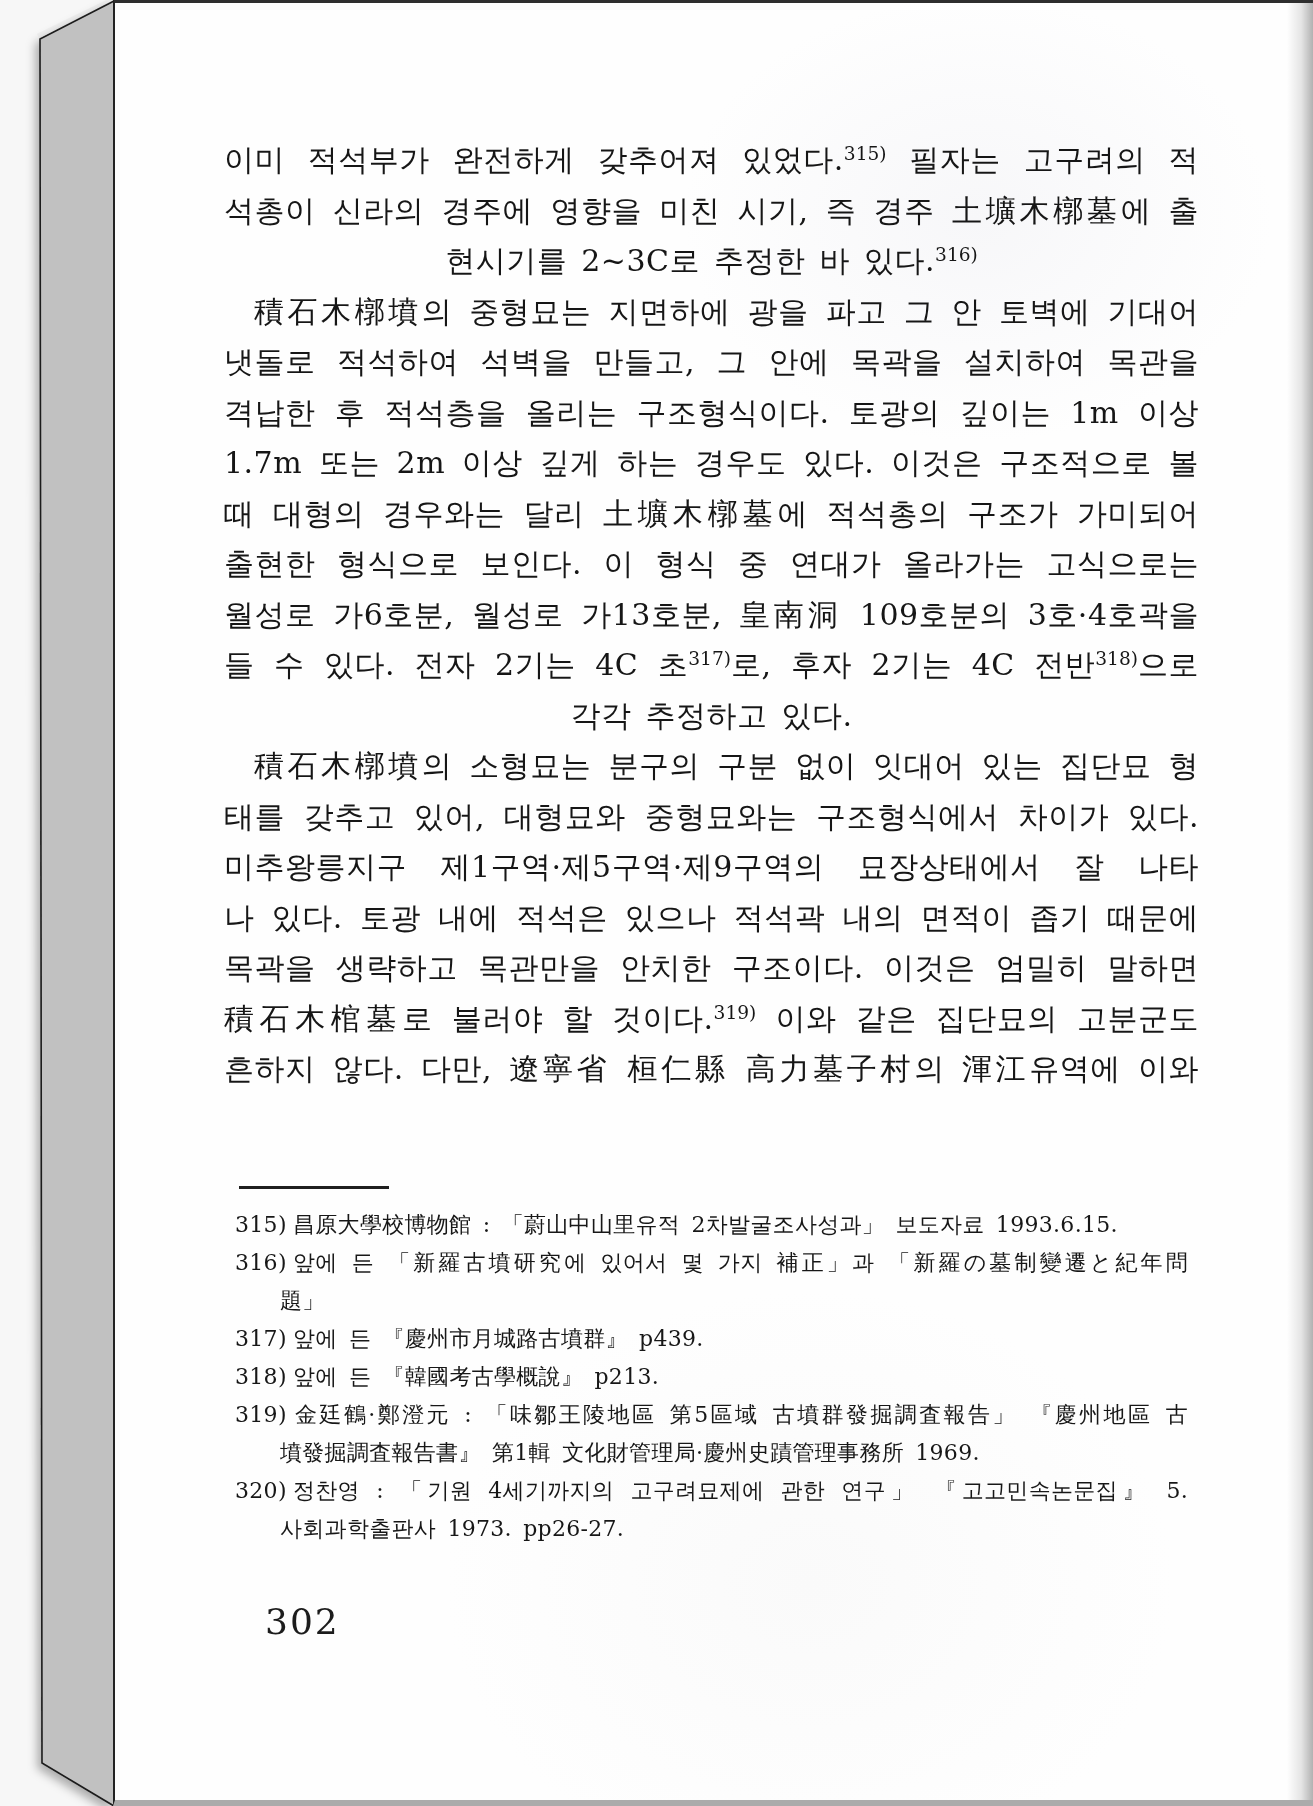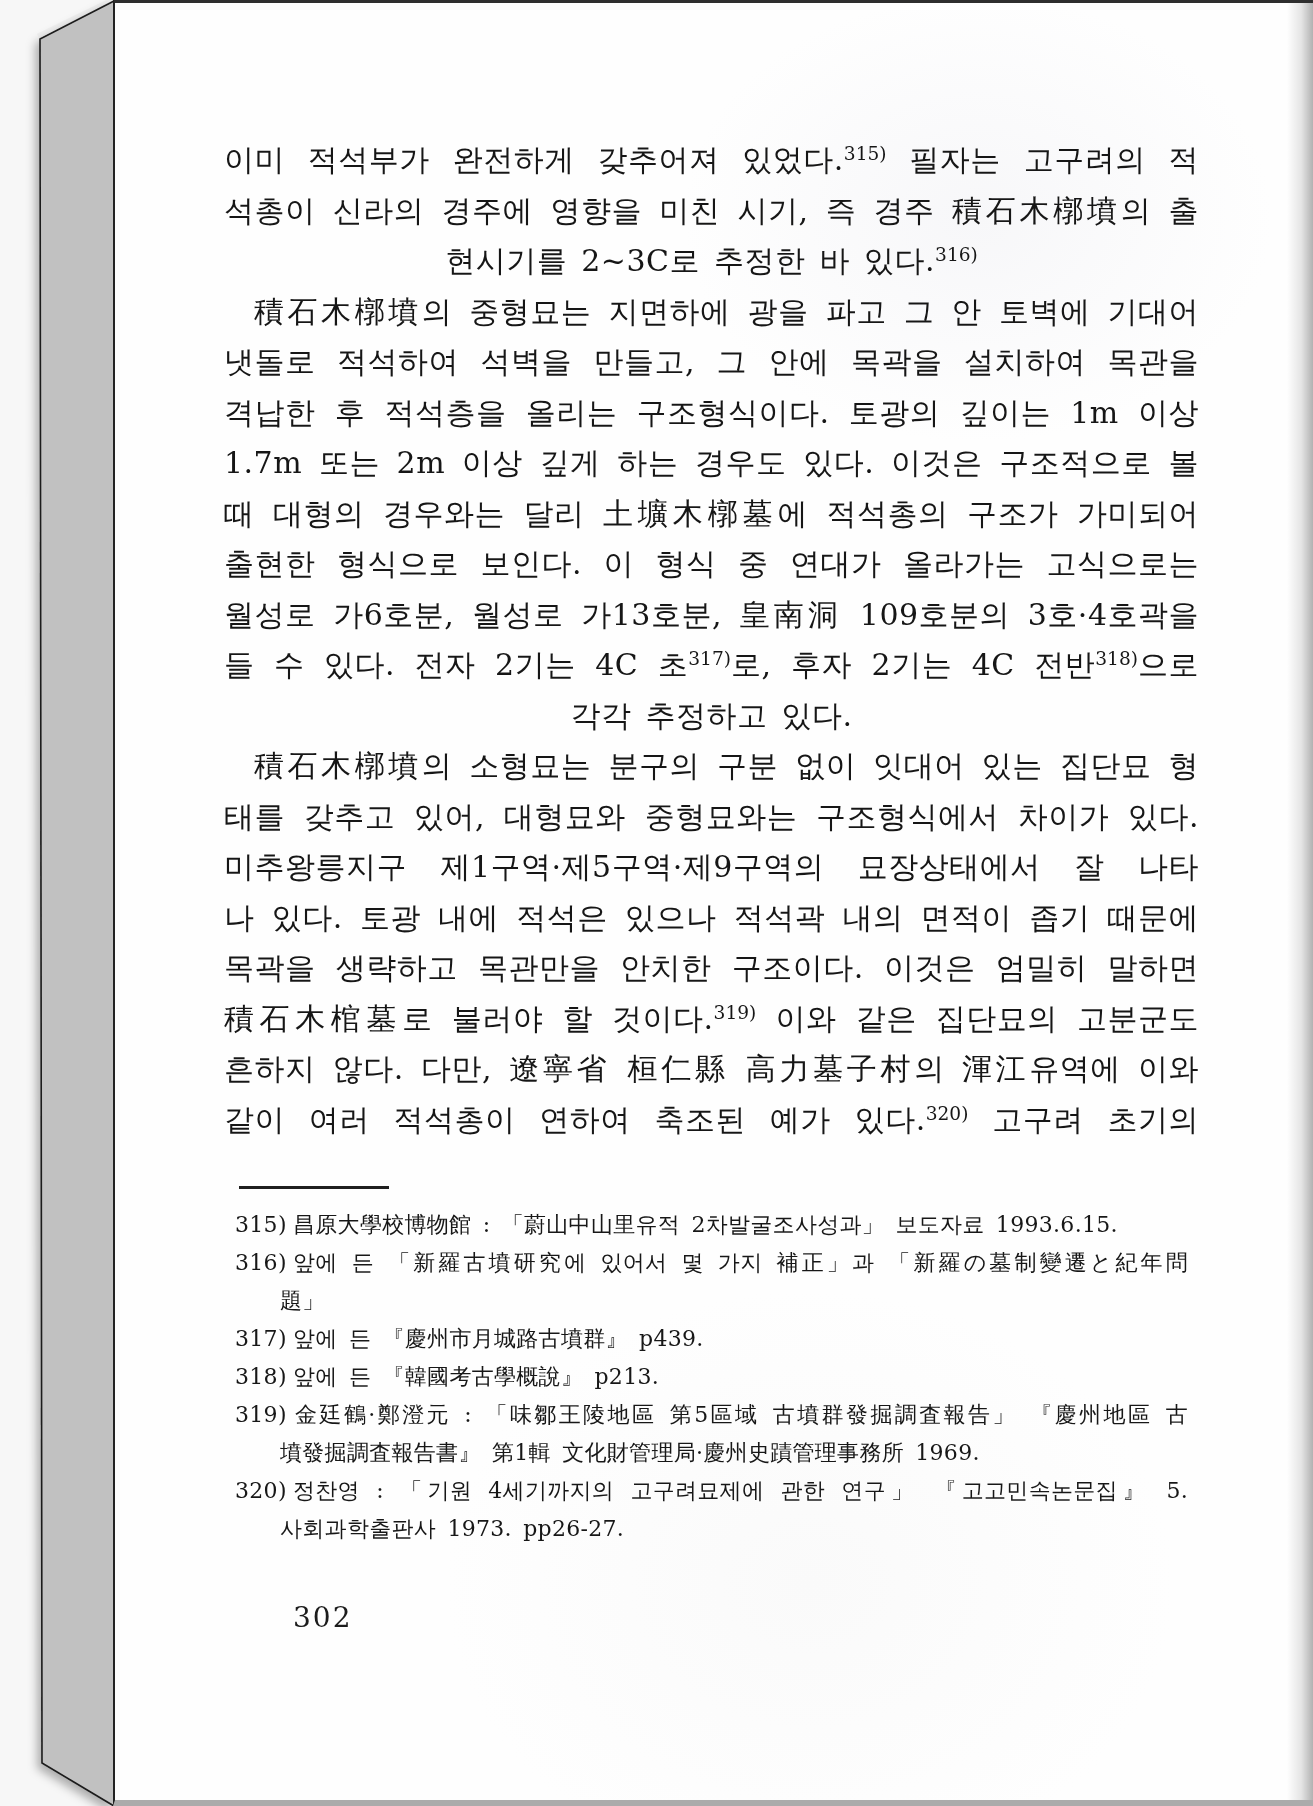--- a/index.html
+++ b/index.html
@@ -43,42 +43,42 @@
   .footnotes {
     position: absolute; left: 120px; top: 1203px; width: 953px;
     font-size: 22px; word-spacing: 4px; letter-spacing: 0.3px; color: #171717;
   }
   .fn-line { line-height: 38px; }
   .fn-line.fill { text-align: justify; text-align-last: justify; }
   .fn-num { display: inline-block; width: 58px; }
   .fn-cont { padding-left: 45px; }
   .page-number {
     position: absolute; left: 150px; top: 1598px;
-    font-size: 28px; letter-spacing: 2px; color: #1c1c1c; margin-left: 28px;
+    font-size: 36px; letter-spacing: 2px; color: #1c1c1c;
   }
 </style>
 </head>
 <body>
 
 <div class="stage">
   <svg class="spine-svg" width="135" height="1806" viewBox="0 0 135 1806">
     <defs>
       <filter id="spineShadow" x="-60%" y="-5%" width="220%" height="112%">
         <feDropShadow dx="-4" dy="5" stdDeviation="5" flood-color="#000000" flood-opacity="0.30"></feDropShadow>
       </filter>
     </defs>
     <polyline points="114,-1 38,36" fill="none" stroke="#f0f0f0" stroke-width="5"></polyline>
     <polygon points="114,1 40,39 42,1763 114,1806" fill="#c1c1c1" stroke="#1b1b1b" stroke-width="1.6" filter="url(#spineShadow)"></polygon>
   </svg>
 
   <div class="page">
     <div class="body-text">
         <div>
           <div class="line fill">이미 적석부가 완전하게 갖추어져 있었다.<sup>315)</sup> 필자는 고구려의 적</div>
-          <div class="line fill">석총이 신라의 경주에 영향을 미친 시기, 즉 경주 積石木槨墳의 출</div>
+          <div class="line fill">석총이 신라의 경주에 영향을 미친 시기, 즉 경주 土壙木槨墓에 출</div>
           <div class="line">현시기를 2~3C로 추정한 바 있다.<sup>316)</sup></div>
         </div>
         <div>
           <div class="line fill indent">積石木槨墳의 중형묘는 지면하에 광을 파고 그 안 토벽에 기대어</div>
           <div class="line fill">냇돌로 적석하여 석벽을 만들고, 그 안에 목곽을 설치하여 목관을</div>
           <div class="line fill">격납한 후 적석층을 올리는 구조형식이다. 토광의 깊이는 1m 이상</div>
           <div class="line fill">1.7m 또는 2m 이상 깊게 하는 경우도 있다. 이것은 구조적으로 볼</div>
           <div class="line fill">때 대형의 경우와는 달리 土壙木槨墓에 적석총의 구조가 가미되어</div>
           <div class="line fill">출현한 형식으로 보인다. 이 형식 중 연대가 올라가는 고식으로는</div>
           <div class="line fill">월성로 가6호분, 월성로 가13호분, 皇南洞 109호분의 3호·4호곽을</div>
@@ -86,21 +86,20 @@
           <div class="line">각각 추정하고 있다.</div>
         </div>
         <div>
           <div class="line fill indent">積石木槨墳의 소형묘는 분구의 구분 없이 잇대어 있는 집단묘 형</div>
           <div class="line fill">태를 갖추고 있어, 대형묘와 중형묘와는 구조형식에서 차이가 있다.</div>
           <div class="line fill">미추왕릉지구 제1구역·제5구역·제9구역의 묘장상태에서 잘 나타</div>
           <div class="line fill">나 있다. 토광 내에 적석은 있으나 적석곽 내의 면적이 좁기 때문에</div>
           <div class="line fill">목곽을 생략하고 목관만을 안치한 구조이다. 이것은 엄밀히 말하면</div>
           <div class="line fill">積石木棺墓로 불러야 할 것이다.<sup>319)</sup> 이와 같은 집단묘의 고분군도</div>
           <div class="line fill">흔하지 않다. 다만, 遼寧省 桓仁縣 高力墓子村의 渾江유역에 이와</div>
-          <div class="line fill">같이 여러 적석총이 연하여 축조된 예가 있다.<sup>320)</sup> 고구려 초기의</div>
         </div>
       </div>
     <div class="fn-rule"></div>
     <div class="footnotes">
         <div class="footnote">
           <div class="fn-line"><span class="fn-num">315)</span>昌原大學校博物館 : 「蔚山中山里유적 2차발굴조사성과」 보도자료 1993.6.15.</div>
         </div>
         <div class="footnote">
           <div class="fn-line fill"><span class="fn-num">316)</span>앞에 든 「新羅古墳研究에 있어서 몇 가지 補正」과 「新羅の墓制變遷と紀年問</div>
           <div class="fn-line fn-cont">題」</div>

